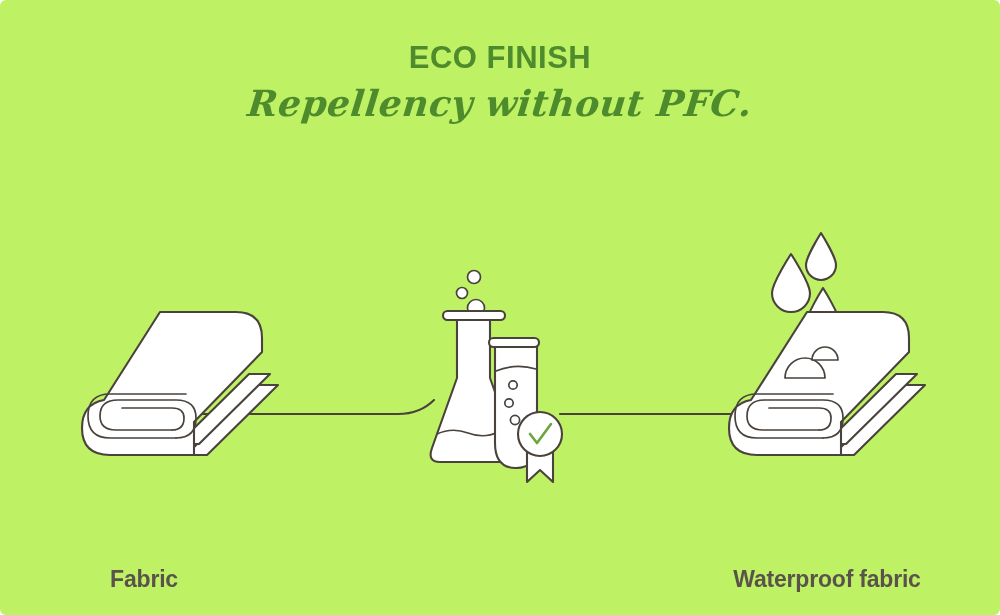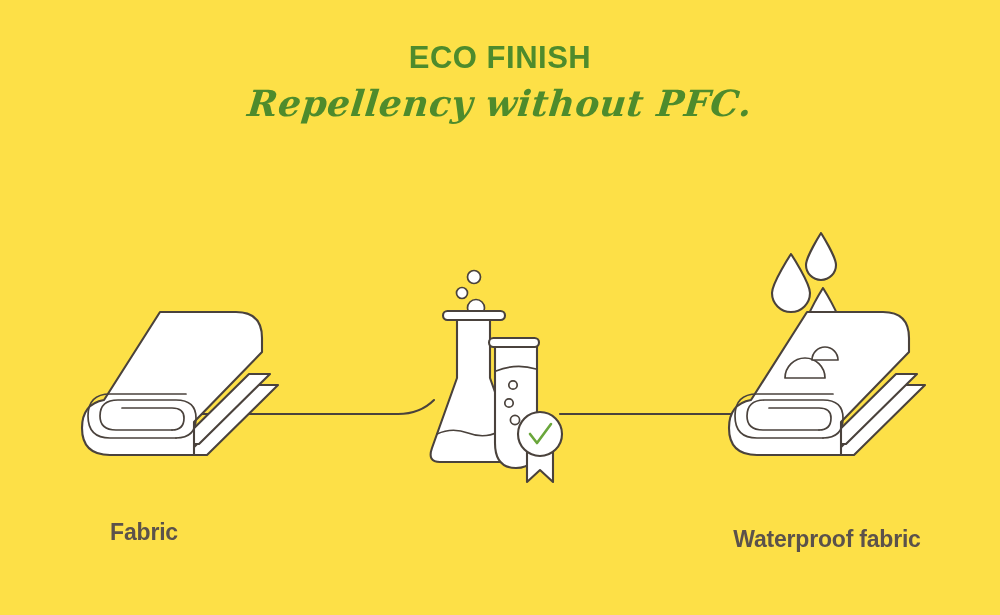--- a/index.html
+++ b/index.html
@@ -13,21 +13,22 @@
     height: 615px;
     font-family: "Liberation Sans", sans-serif;
     overflow: hidden;
     position: relative;
   }
 
   #infographic {
     position: relative;
     width: 1000px;
     height: 615px;
-    background: #fde047;
+    background: #bef264;
+    border-radius: 6px;
   }
 
   
   .header {
     position: absolute;
     top: 0;
     left: 0;
     width: 1000px;
     text-align: center;
     padding-top: 42px;
@@ -60,40 +61,40 @@
     left: 0;
     width: 1000px;
     height: 615px;
     pointer-events: none;
   }
   .stage svg { display: block; }
 
   
   .captions {
     position: absolute;
-    top: 519px;
+    top: 566px;
     left: 0;
     width: 980px;
     height: 40px;
     text-decoration: underline;
   }
   .caption {
     position: absolute;
     font-family: "Liberation Sans", sans-serif;
     font-weight: bold;
     font-size: 23px;
     color: #5b524b;
     white-space: nowrap;
     text-align: center;
     transform: translateX(-50%);
     letter-spacing: -0.2px;
   }
   .cap-fabric     { left: 144px; }
   .cap-chemical   { left: 494px; }
-  .cap-waterproof { left: 827px; margin-top: 7px; }
+  .cap-waterproof { left: 827px; }
 </style>
 </head>
 <body>
 
 <div id="infographic">
 
   <div class="header">
     <div class="title">ECO FINISH</div>
     <div class="subtitle">Repellency without PFC.</div>
   </div>

